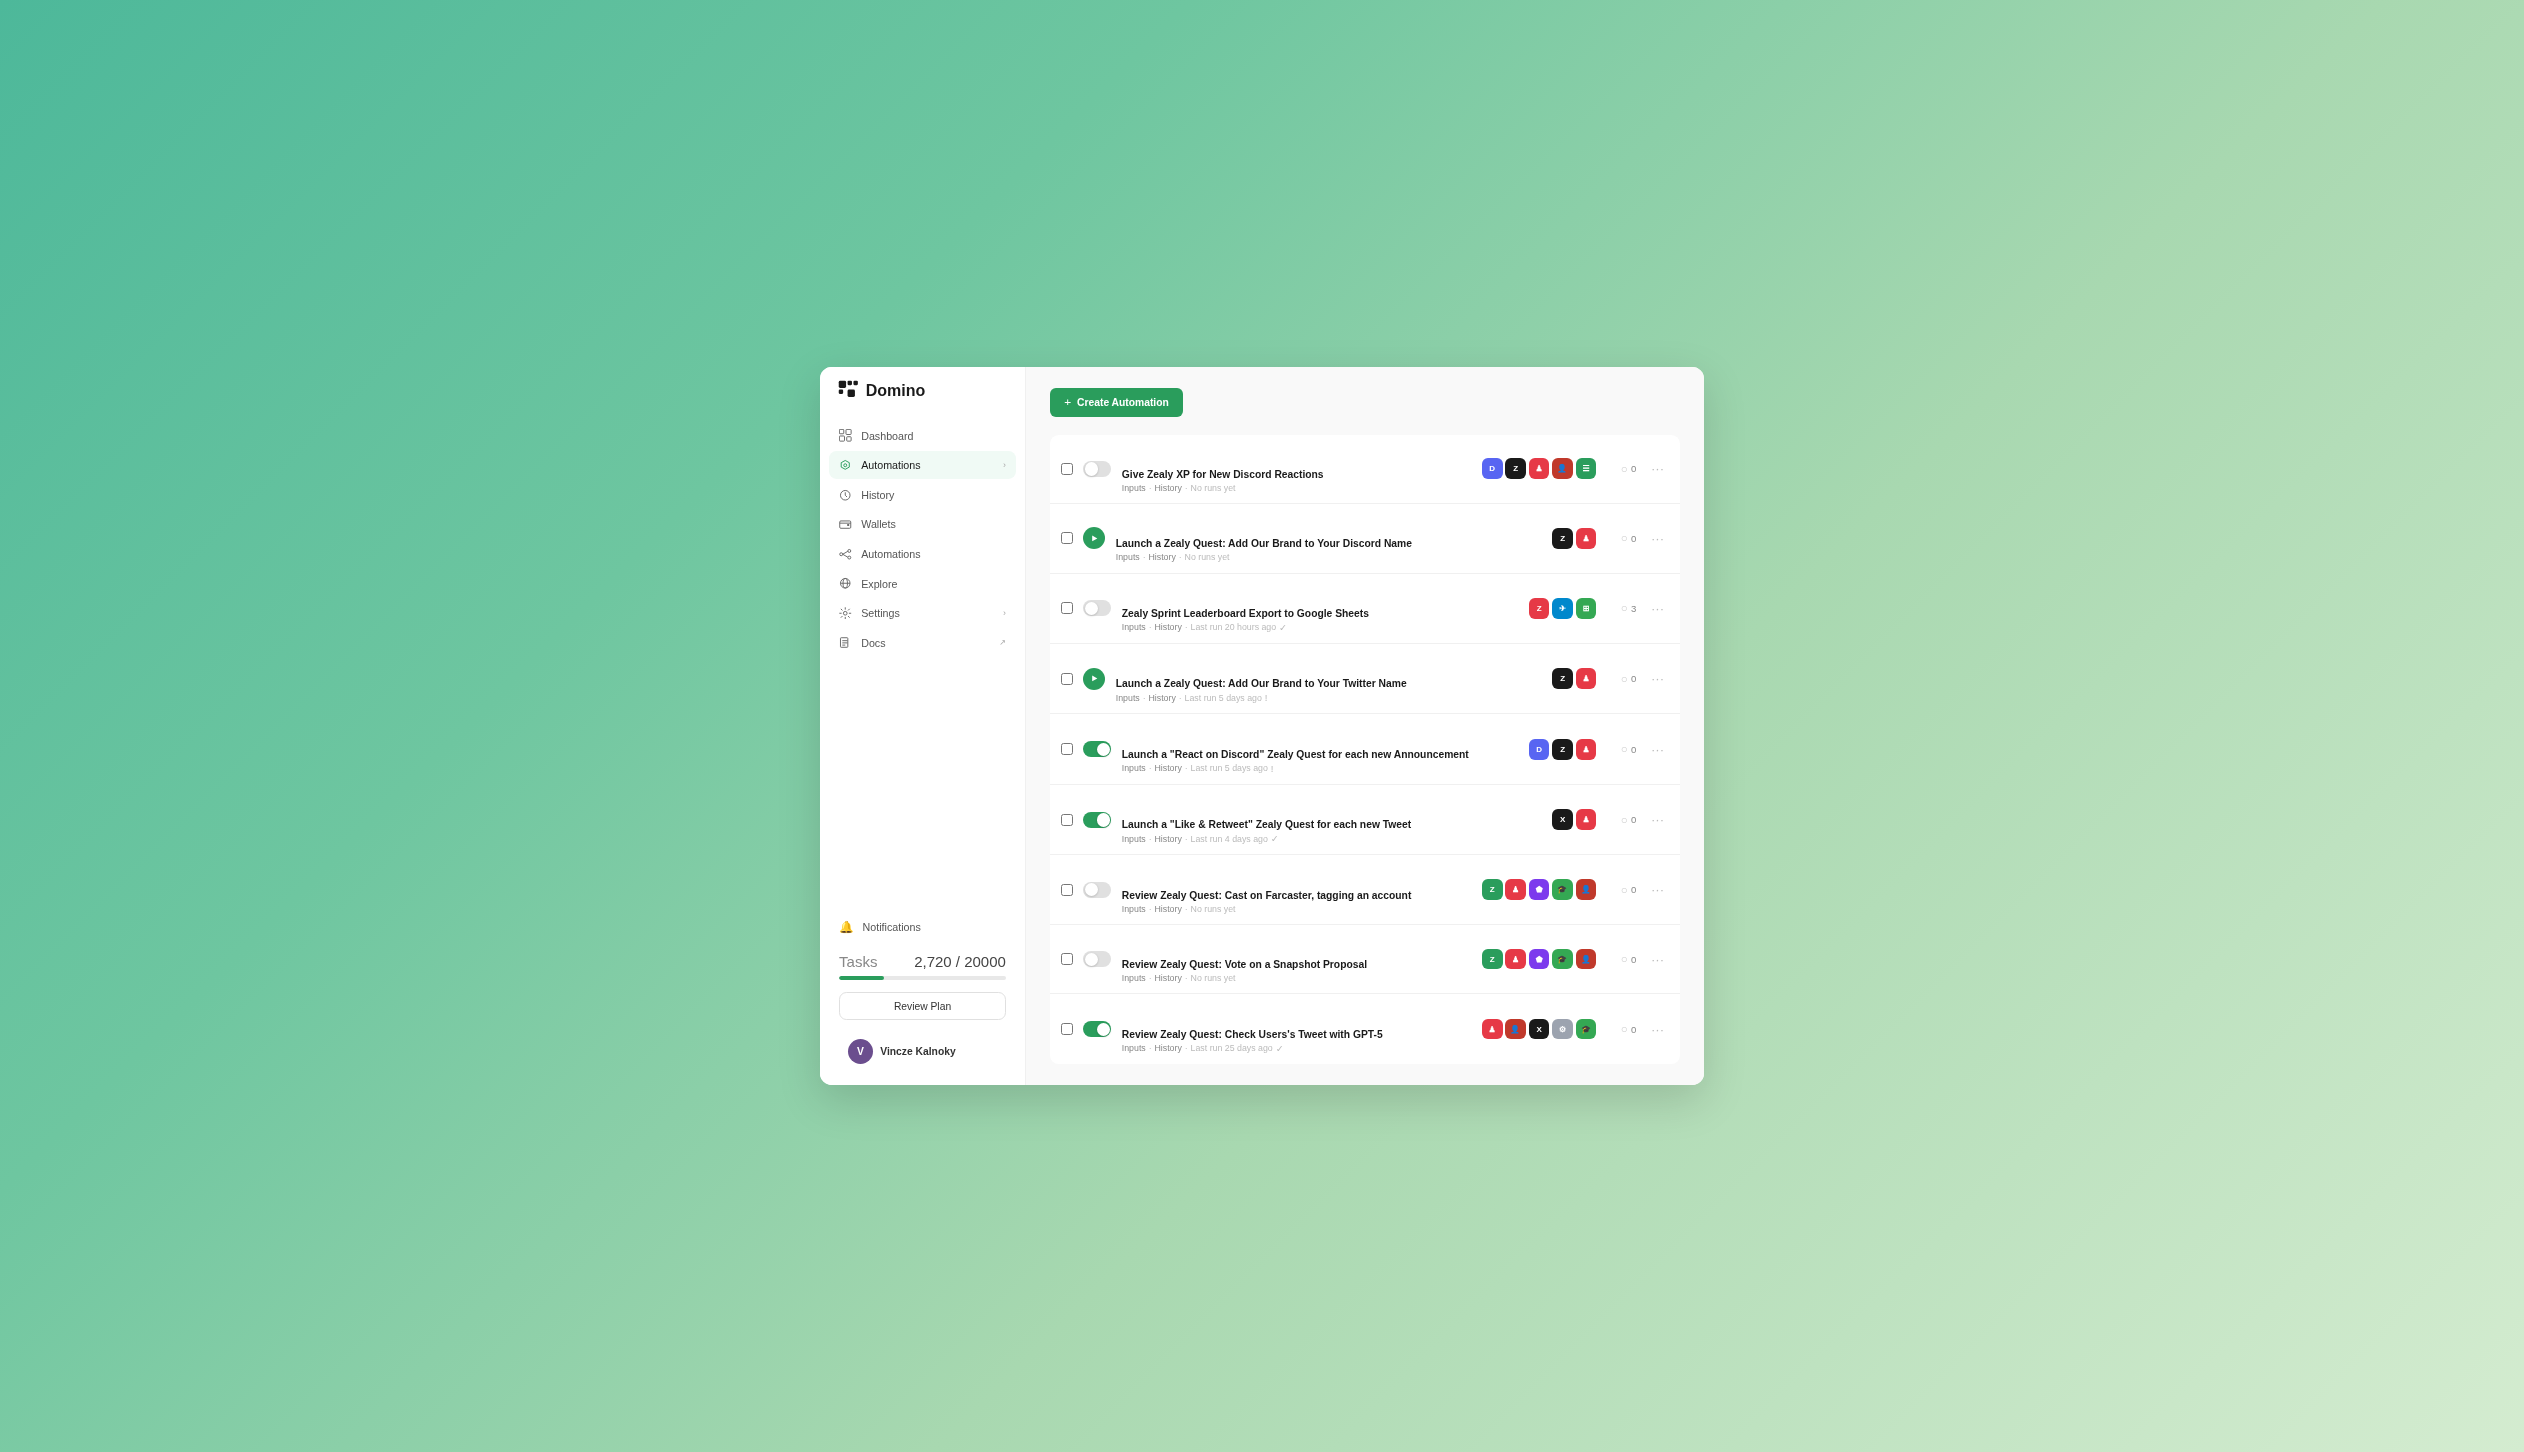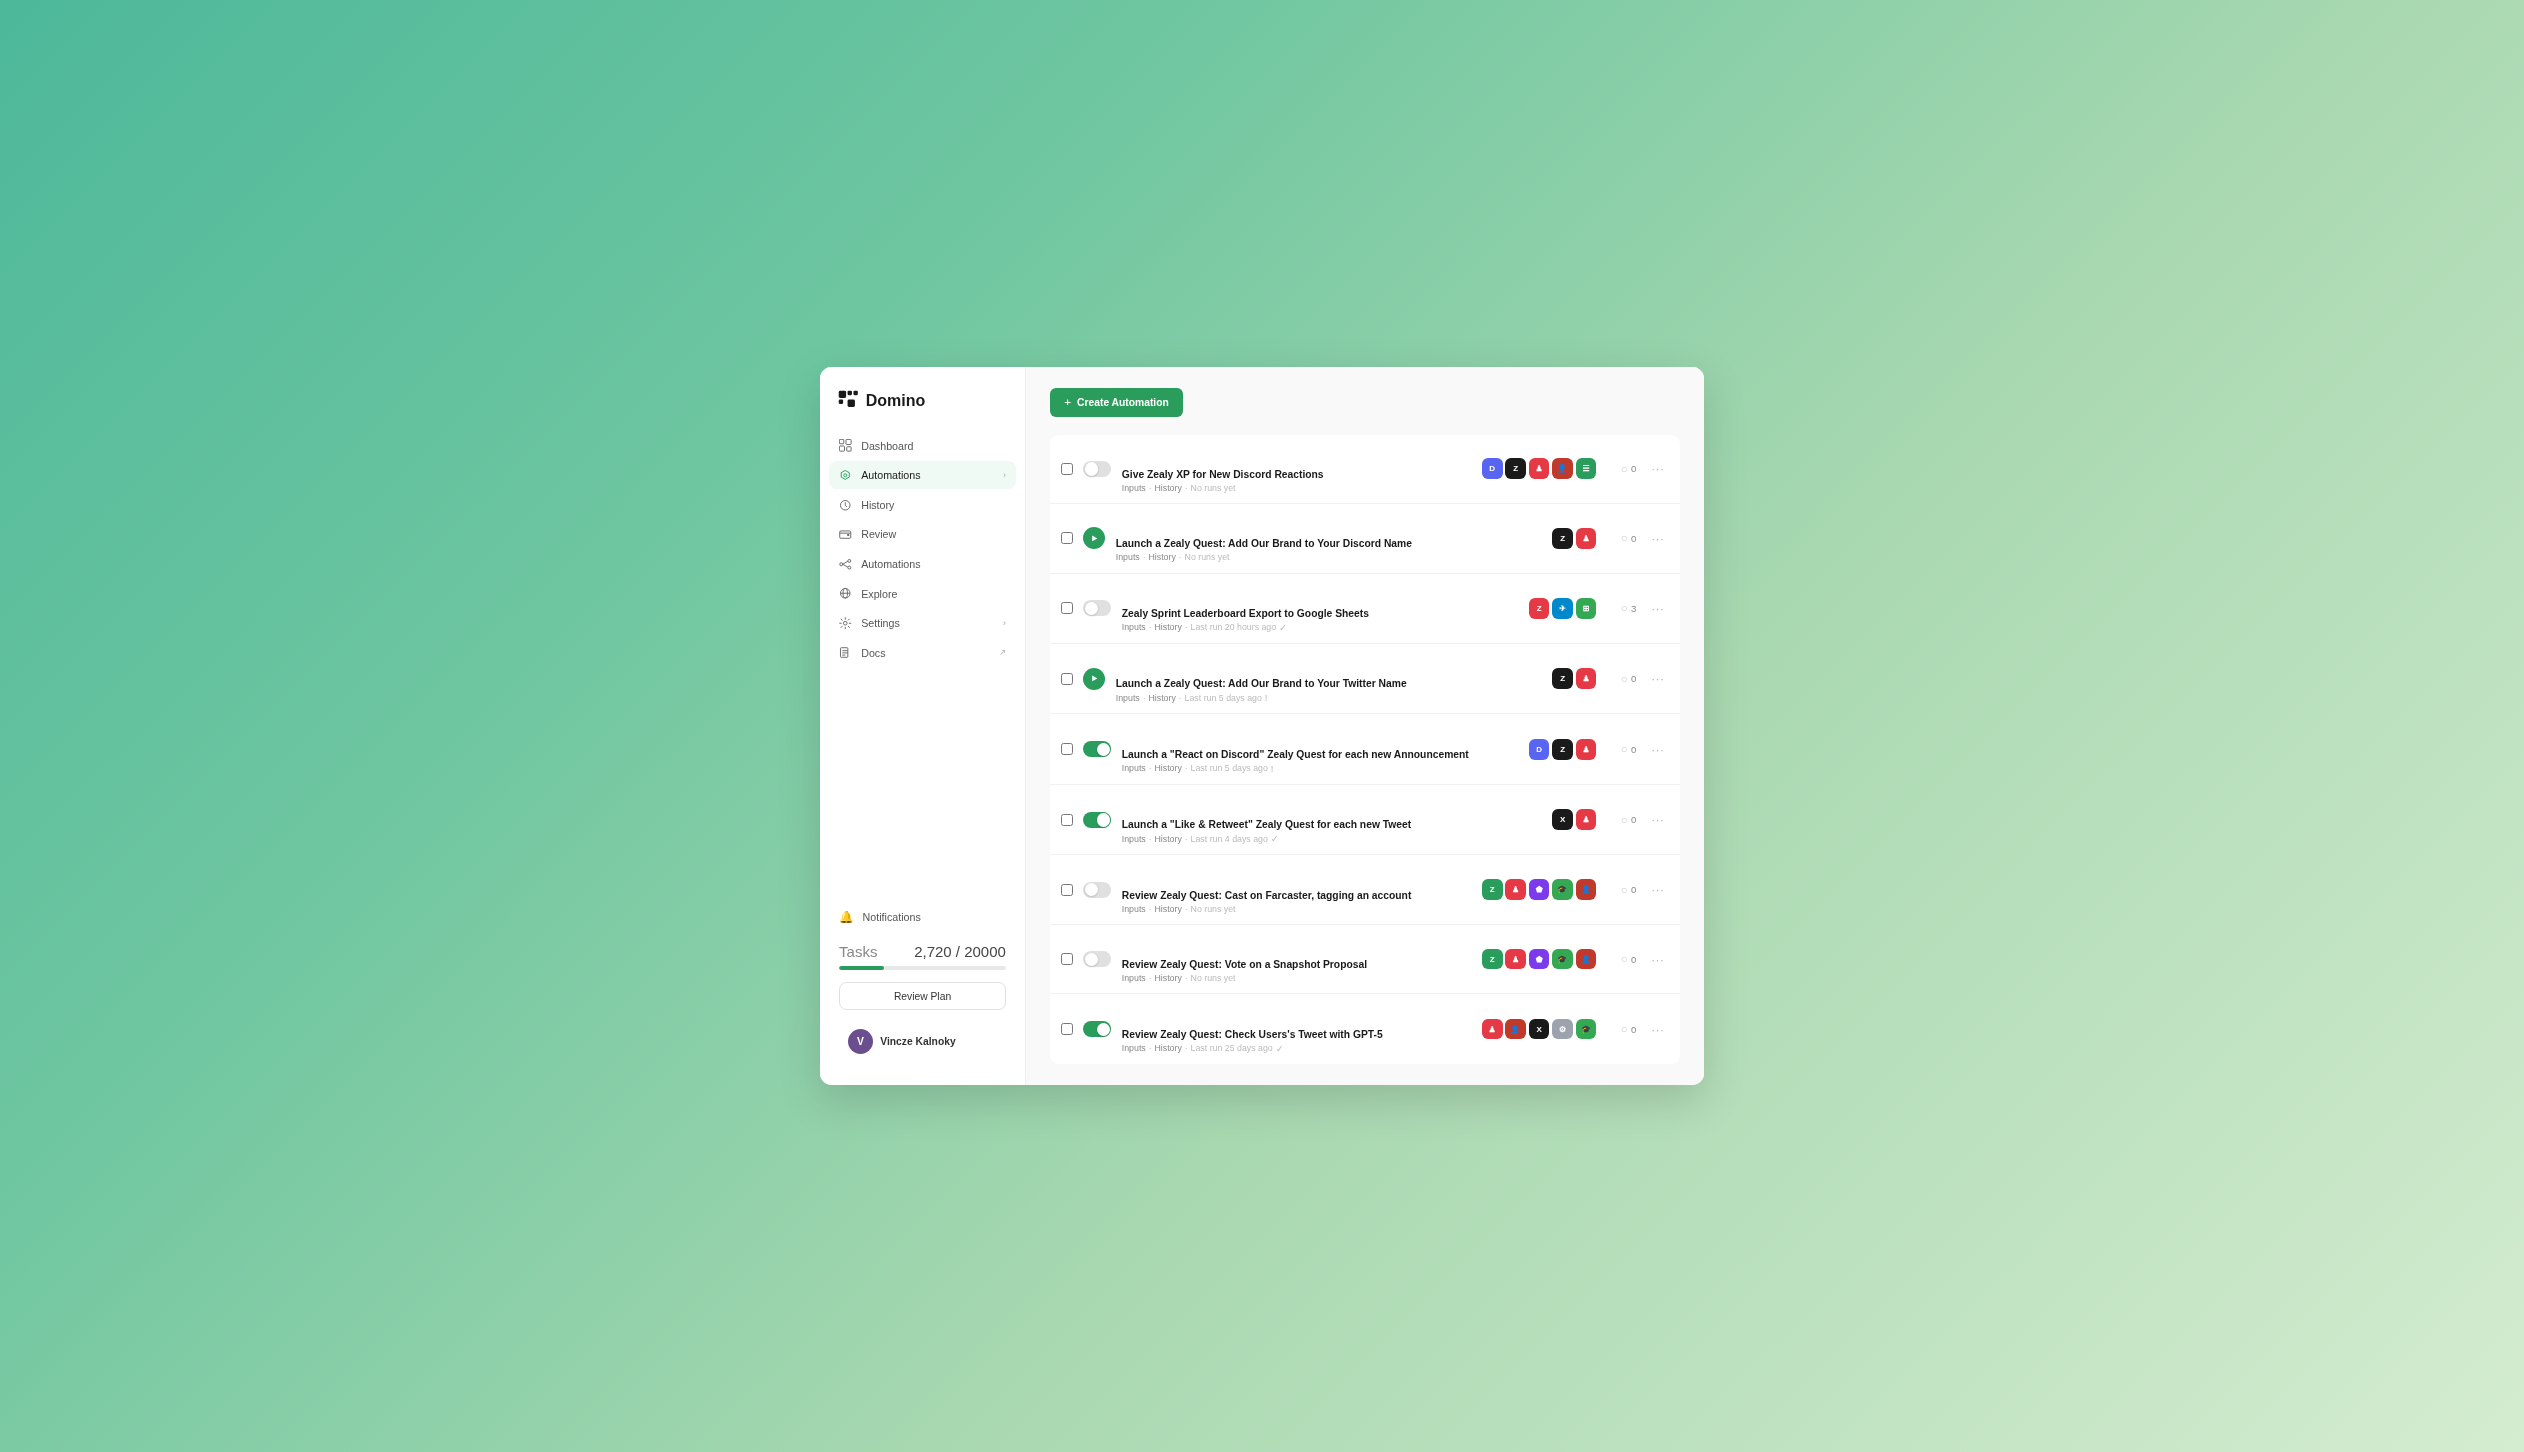--- a/index.html
+++ b/index.html
@@ -22,21 +22,21 @@
       box-shadow: 0 14.7px 44px rgba(0,0,0,0.15);
     }
     
     .sidebar {
       width: 206px;
       min-width: 206px;
       background: white;
       border-right: 0.7px solid #f0f0f0;
       display: flex;
       flex-direction: column;
-      padding: 23px 0;
+      padding: 13px 0;
     }
     .logo {
       display: flex;
       align-items: center;
       gap: 7.4px;
       padding: 0 17.7px 20.6px;
     }
     .logo-icon {
       width: 20.6px;
       height: 20.6px;
@@ -376,21 +376,21 @@
       </div>
 
       <div class="nav-item">
         <span class="nav-icon">
           <svg width="12.5" height="12.5" viewBox="0 0 17 17" fill="none">
               <rect x="1" y="4" width="15" height="10" rx="1.5" stroke="#666" stroke-width="1.3"></rect>
               <rect x="11" y="8" width="3" height="3" rx="1" fill="#666"></rect>
               <path d="M1 7h15" stroke="#666" stroke-width="1.3"></path>
             </svg>
         </span>
-        <span>Review</span>
+        <span>Wallets</span>
       </div>
 
       <div class="nav-item">
         <span class="nav-icon">
           <svg width="12.5" height="12.5" viewBox="0 0 17 17" fill="none">
               <circle cx="3" cy="8.5" r="2" stroke="#666" stroke-width="1.3"></circle>
               <circle cx="14" cy="4" r="2" stroke="#666" stroke-width="1.3"></circle>
               <circle cx="14" cy="13" r="2" stroke="#666" stroke-width="1.3"></circle>
               <path d="M5 8.5L12 4.5M5 8.5L12 12.5" stroke="#666" stroke-width="1.3"></path>
             </svg>

